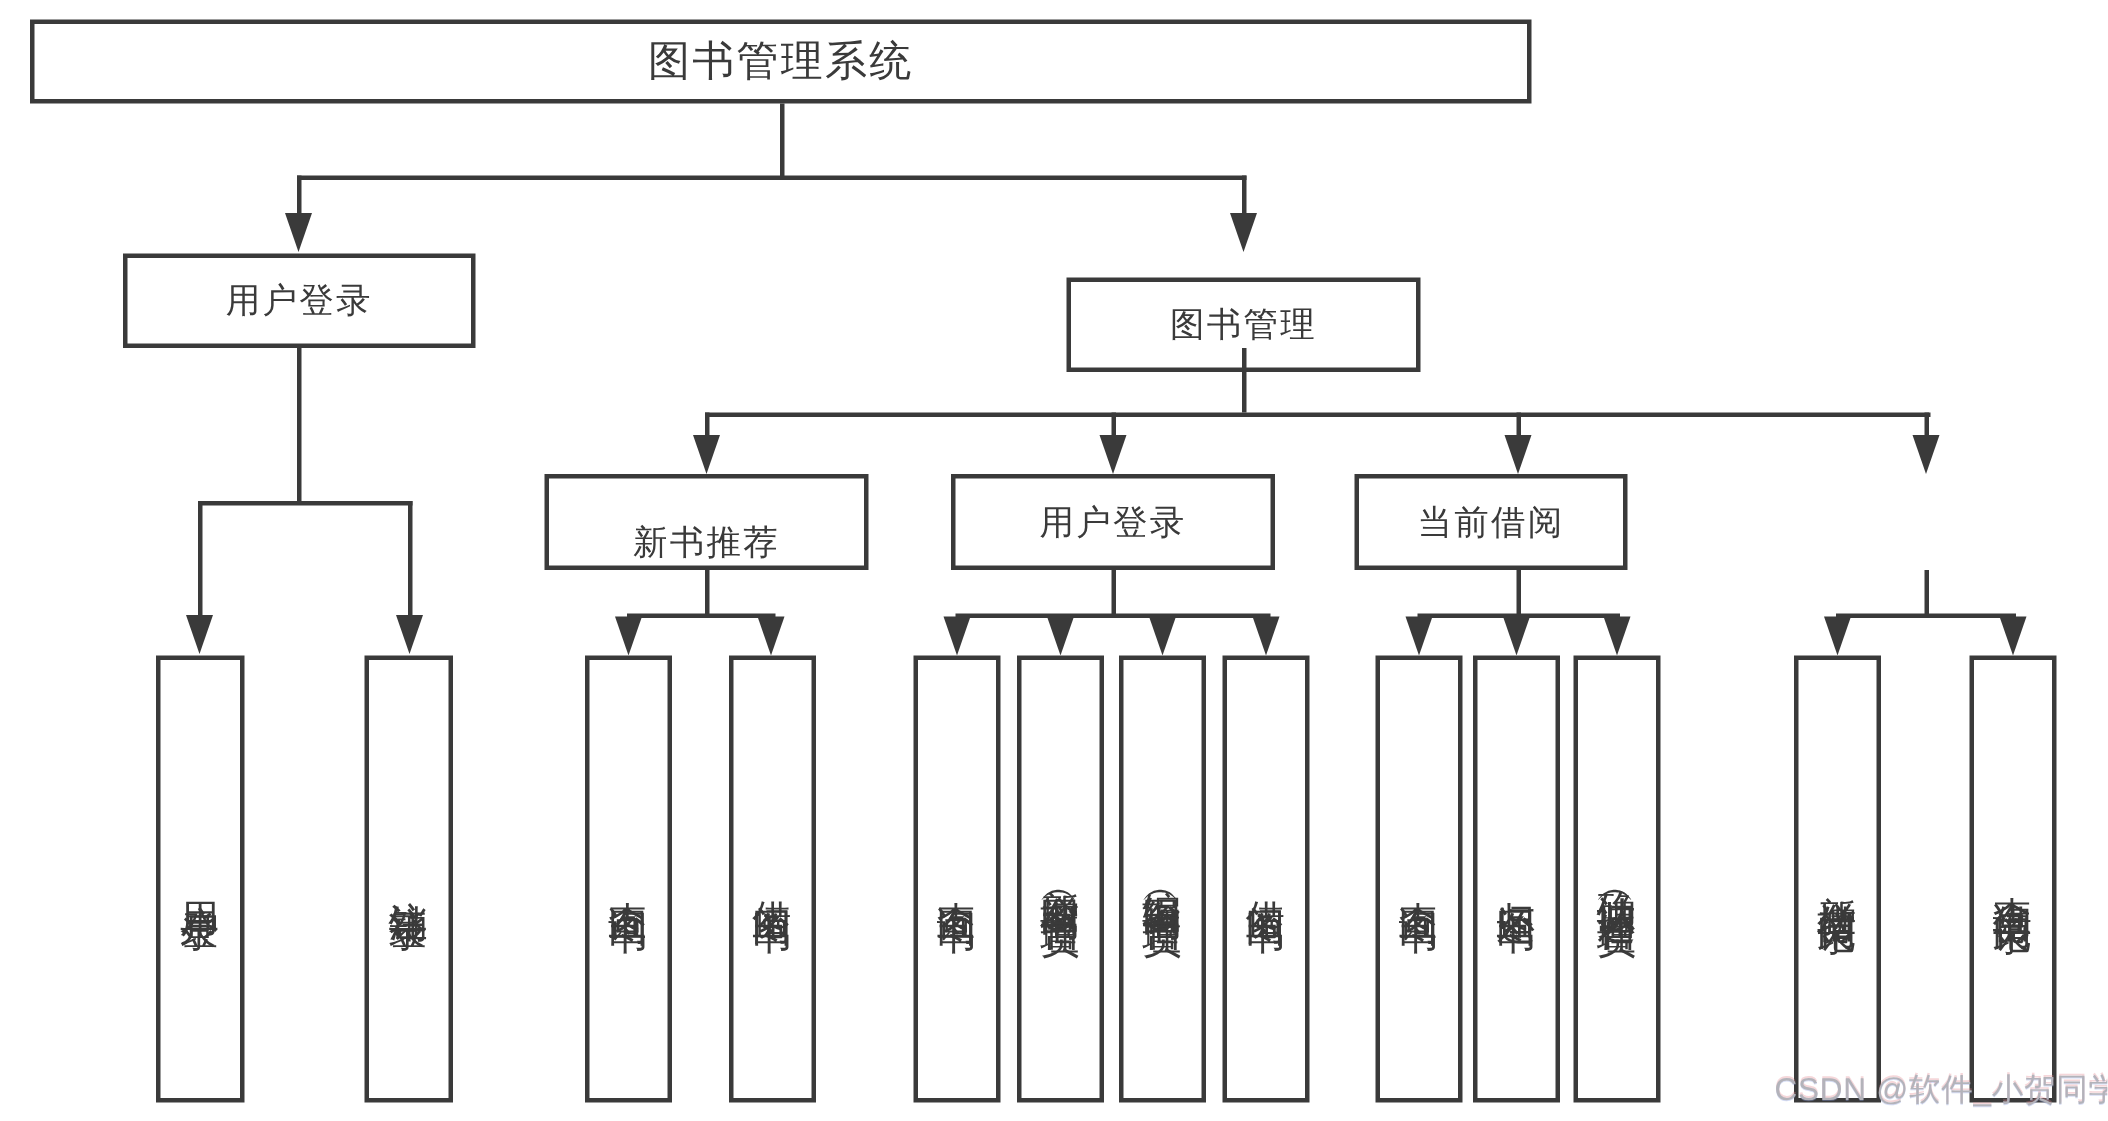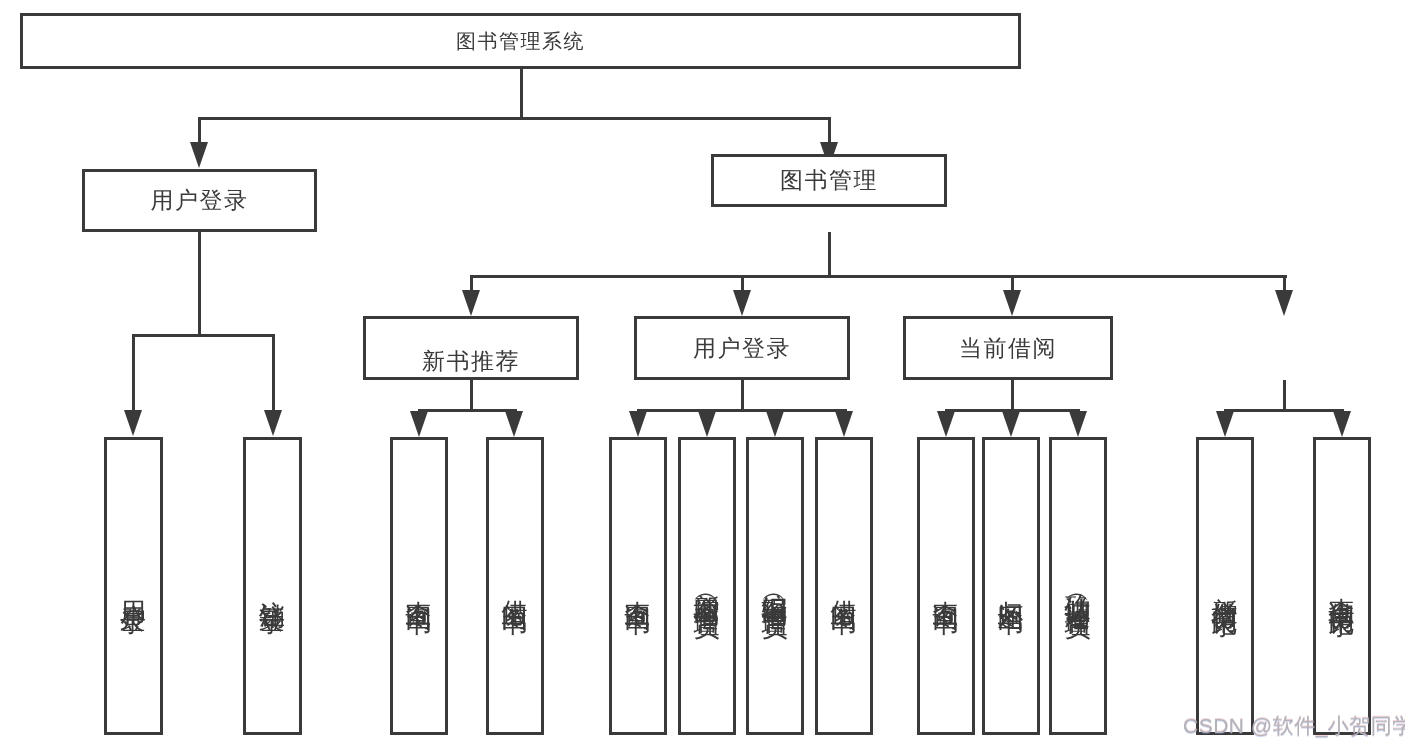--- a/index.html
+++ b/index.html
@@ -5,21 +5,21 @@
   html,body{margin:0;padding:0;background:#ffffff;}
   body{width:1405px;height:747px;font-family:"Liberation Sans","DejaVu Sans",sans-serif;}
   .canvas{position:relative;width:1405px;height:747px;background:#ffffff;overflow:hidden;}
 
   .box{
     position:absolute;box-sizing:border-box;background:#ffffff;
     border:3px solid #3a3a3a;color:#3a3a3a;
     display:flex;align-items:center;justify-content:center;
   }
   .hbox{font-size:23px;letter-spacing:1.5px;}
-  .rootbox{font-size:20px;}
+  .rootbox{font-size:28px;}
   .vbox span{
     writing-mode:vertical-lr;text-orientation:mixed;
     line-height:1;font-size:26px;letter-spacing:3px;
   }
 
   .hline{position:absolute;height:3px;background:#3a3a3a;}
   .vline{position:absolute;width:3px;background:#3a3a3a;}
   .arrow{
     position:absolute;width:0;height:0;
     border-left:9px solid transparent;border-right:9px solid transparent;
@@ -43,21 +43,21 @@
   <div class="vline" style="left:519.5px;top:69px;height:49px;"></div>
   <div class="hline" style="left:197.5px;top:117px;width:633px;"></div>
   <div class="vline" style="left:197.5px;top:117px;height:26px;"></div>
   <div class="arrow" style="left:190px;top:142px;"></div>
   <div class="vline" style="left:827.5px;top:117px;height:26px;"></div>
   <div class="arrow" style="left:820px;top:142px;"></div>
 
   <div class="box hbox" style="left:82px;top:169px;width:235px;height:63px;">
     <span>用户登录</span>
   </div>
-  <div class="box hbox" style="left:711px;top:154px;width:236px;height:53px;">
+  <div class="box hbox" style="left:711px;top:185px;width:236px;height:63px;">
     <span>图书管理</span>
   </div>
 
   <div class="vline" style="left:197.5px;top:232px;height:102px;"></div>
   <div class="hline" style="left:131.5px;top:334px;width:143px;"></div>
   <div class="vline" style="left:131.5px;top:334px;height:77px;"></div>
   <div class="arrow" style="left:124px;top:410px;"></div>
   <div class="vline" style="left:271.5px;top:334px;height:77px;"></div>
   <div class="arrow" style="left:264px;top:410px;"></div>
 
@@ -71,21 +71,21 @@
   <div class="arrow" style="left:1003px;top:290px;"></div>
   <div class="vline" style="left:1282.5px;top:275px;height:16px;"></div>
   <div class="arrow" style="left:1275px;top:290px;"></div>
 
   <div class="box hbox" style="left:363px;top:316px;width:216px;height:64px;align-items:flex-end;">
     <span>新书推荐</span>
   </div>
   <div class="box hbox" style="left:634px;top:316px;width:216px;height:64px;">
     <span>用户登录</span>
   </div>
-  <div class="box hbox" style="left:903px;top:316px;width:210px;height:64px;">
+  <div class="box hbox" style="left:903px;top:316px;width:182px;height:64px;">
     <span>当前借阅</span>
   </div>
 
   <div class="vline" style="left:469.5px;top:380px;height:32px;"></div>
   <div class="hline" style="left:417.5px;top:409px;width:99px;"></div>
   <div class="arrow" style="left:410px;top:411px;"></div>
   <div class="arrow" style="left:505px;top:411px;"></div>
 
   <div class="vline" style="left:740.5px;top:380px;height:32px;"></div>
   <div class="hline" style="left:636.5px;top:409px;width:210px;"></div>

